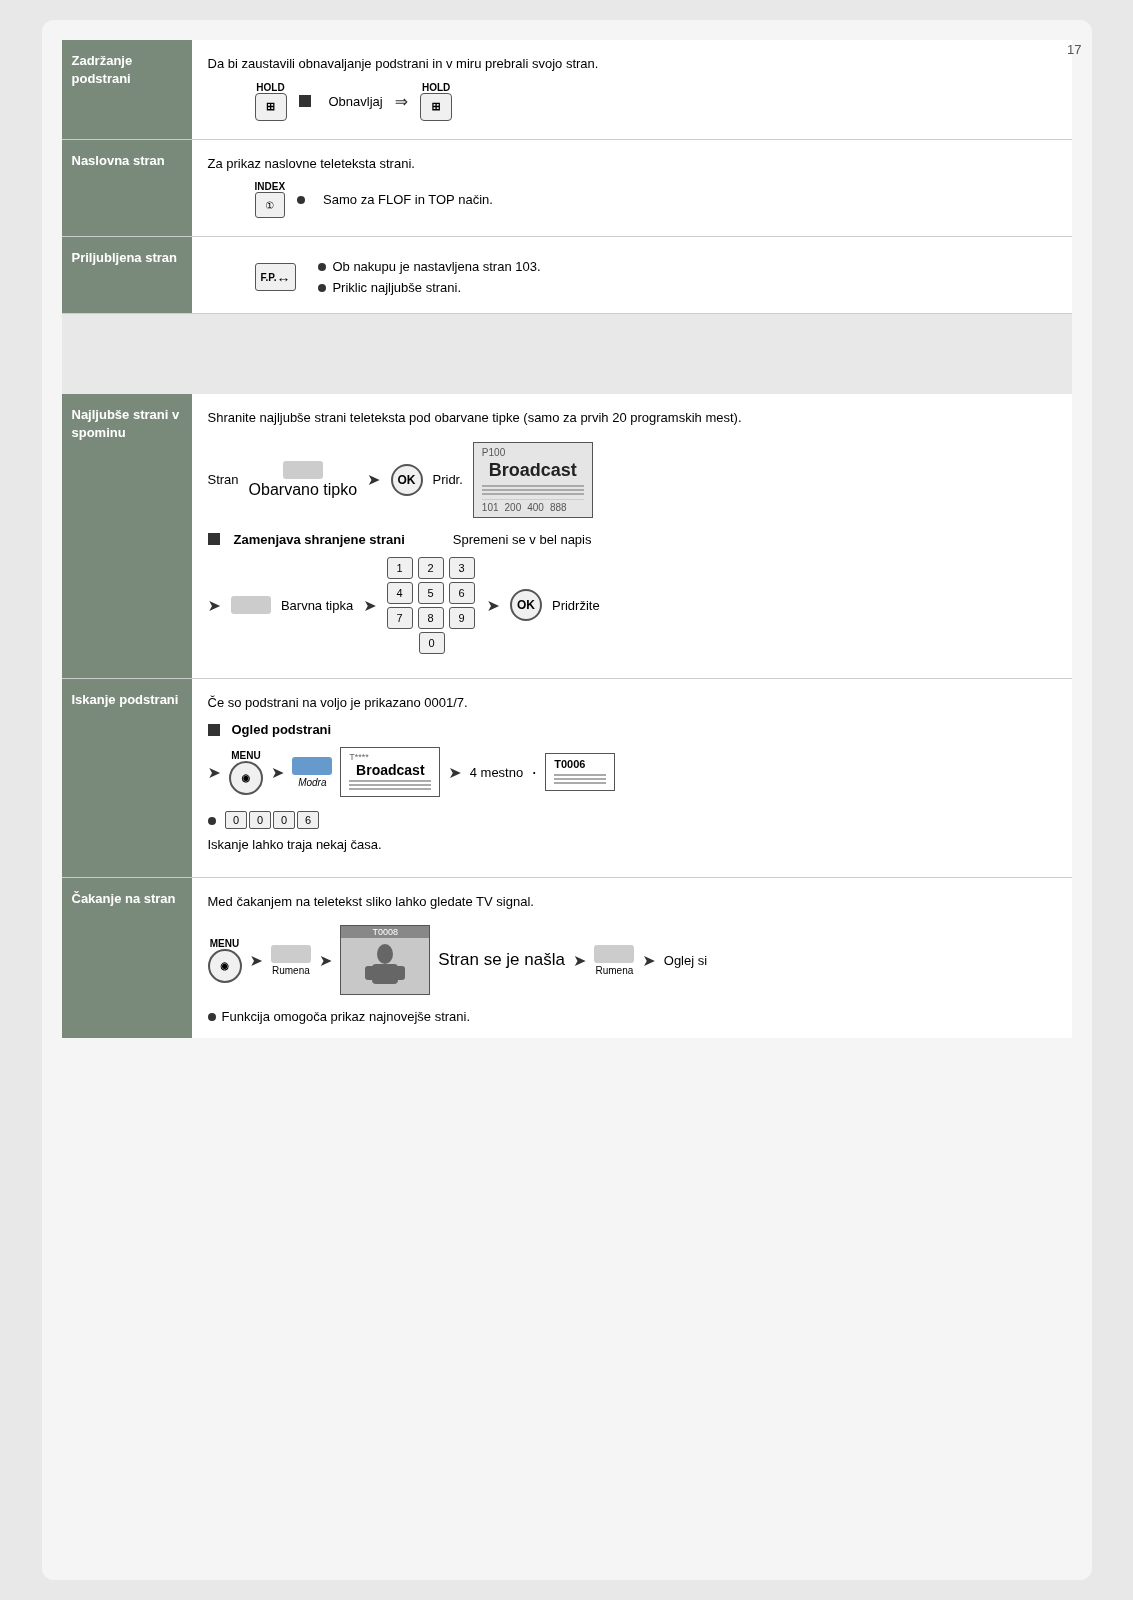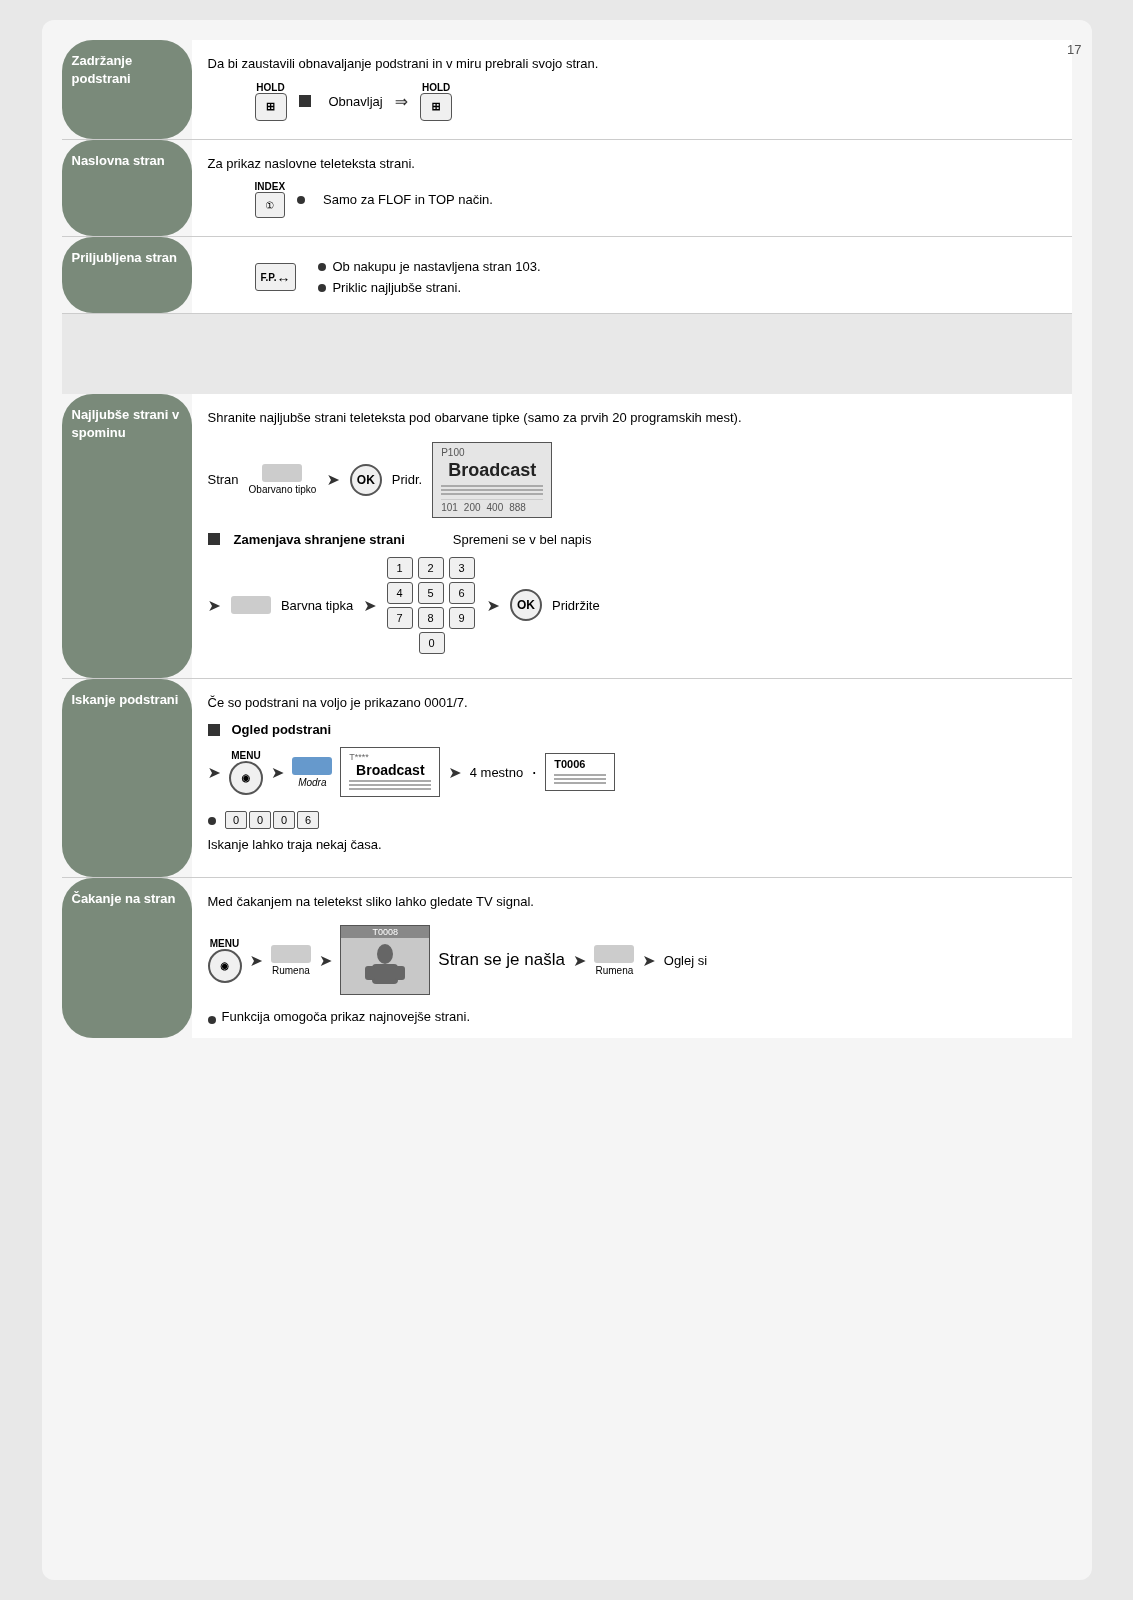--- a/index.html
+++ b/index.html
@@ -28,21 +28,20 @@
       width: 130px;
       min-width: 130px;
       background: #7a8a7a;
       color: white;
       font-weight: bold;
       font-size: 13px;
       padding: 12px 10px;
       display: flex;
       align-items: flex-start;
       line-height: 1.4;
-      border-radius: 31px;
     }
     .section-content {
       flex: 1;
       padding: 14px 16px;
       background: white;
     }
     .section-content p {
       margin-bottom: 8px;
       line-height: 1.5;
     }
@@ -380,21 +379,21 @@
     <div class="section-label">
       <span>Najljubše strani v spominu</span>
     </div>
     <div class="section-content">
       <p>Shranite najljubše strani teleteksta pod obarvane tipke (samo za prvih 20 programskih mest).</p>
 
       <div class="fav-diagram">
         <span>Stran</span>
         <div style="display:flex;flex-direction:column;align-items:center;gap:2px;">
           <div class="colored-btn"></div>
-          <span style="font-size:10px;">Obarvano tipko</span>
+          <span style="font-size:16px;">Obarvano tipko</span>
         </div>
         <span class="arrow">➤</span>
         <div class="ok-circle">
             <span>OK</span>
           </div>
         <span>Pridr.</span>
         <div class="broadcast-box">
           <div style="font-size:10px;color:#555;margin-bottom:2px;">P100</div>
           <div class="broadcast-title">Broadcast</div>
           <div class="broadcast-lines">
@@ -531,21 +530,21 @@
         </div>
         <div class="stran-text">Stran se je našla</div>
         <span class="arrow">➤</span>
         <div style="display:flex;flex-direction:column;align-items:center;gap:2px;">
           <div class="colored-btn" style="background:#ccc;"></div>
           <span style="font-size:10px;">Rumena</span>
         </div>
         <span class="arrow">➤</span>
         <span>Oglej si</span>
       </div>
-      <div style="display:flex;align-items:flex-end;margin-top:8px;">
+      <div style="display:flex;align-items:center;margin-top:8px;">
         <span class="bullet"></span>
         <span>Funkcija omogoča prikaz najnovejše strani.</span>
       </div>
     </div>
   </div>
 
   <div class="page-num">17</div>
 </div>
 
 </body></html>

